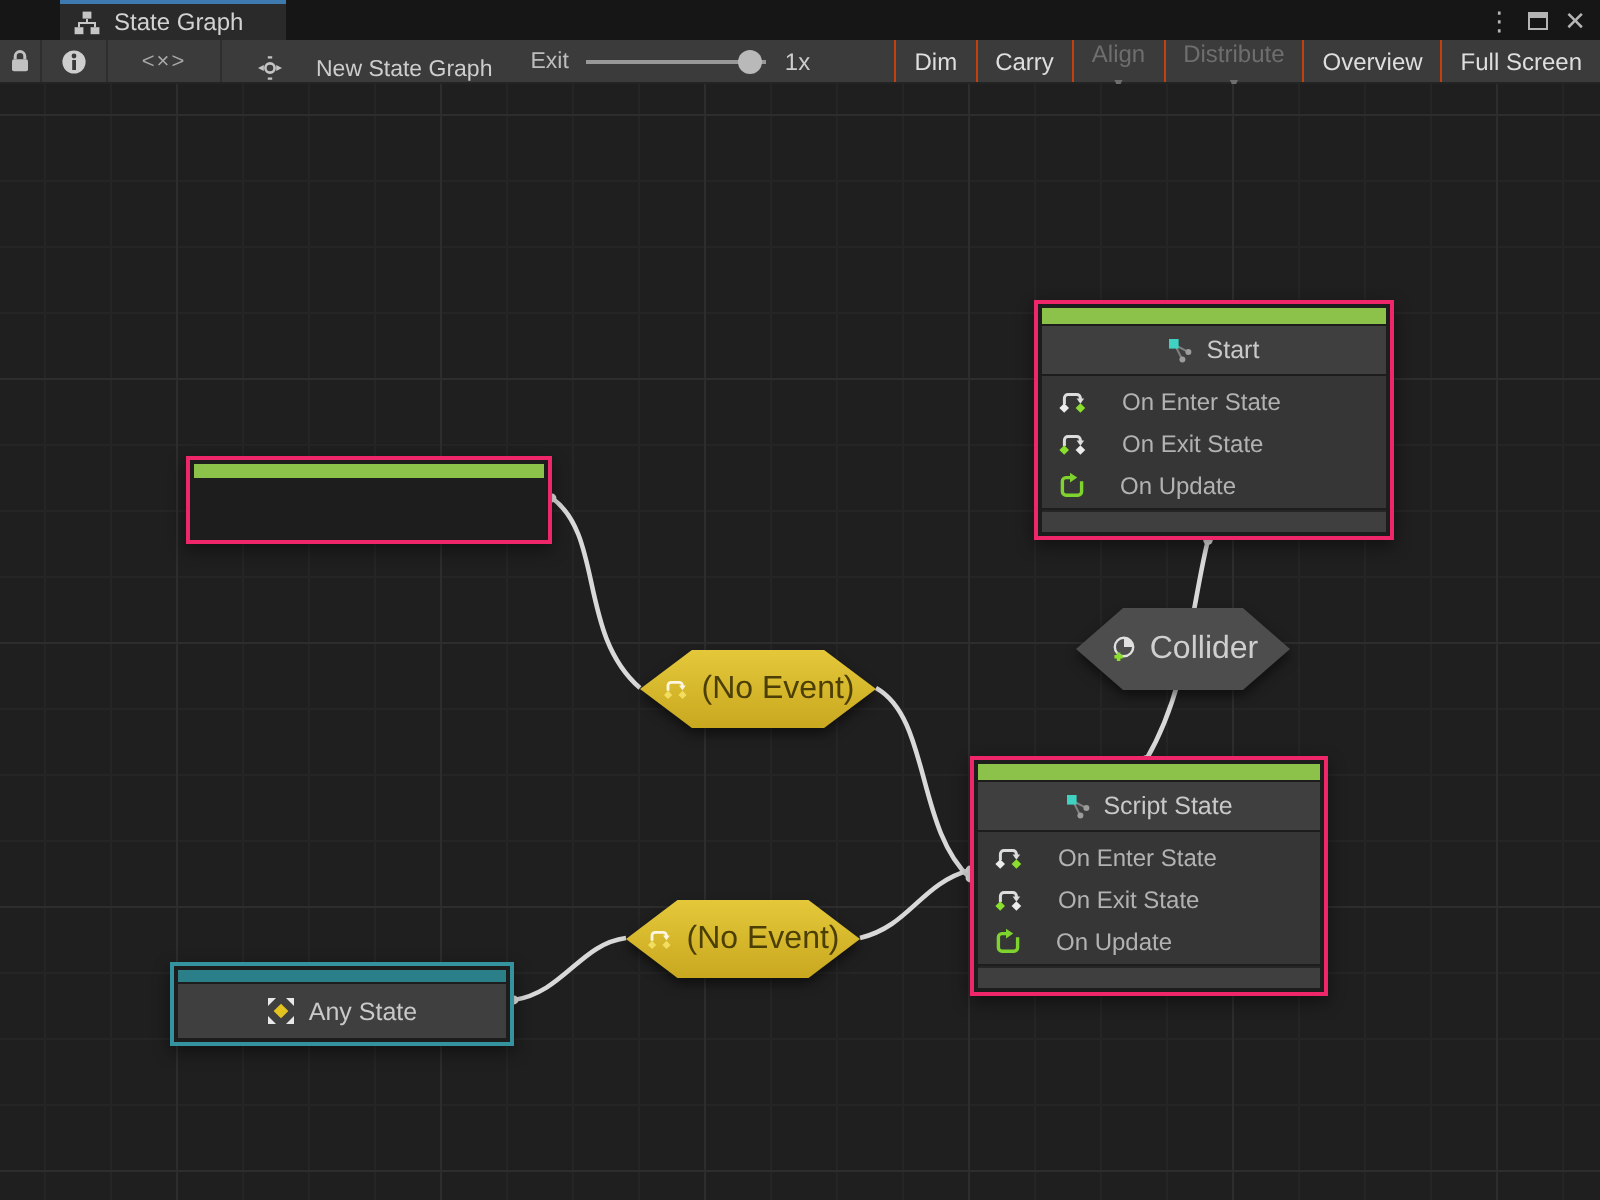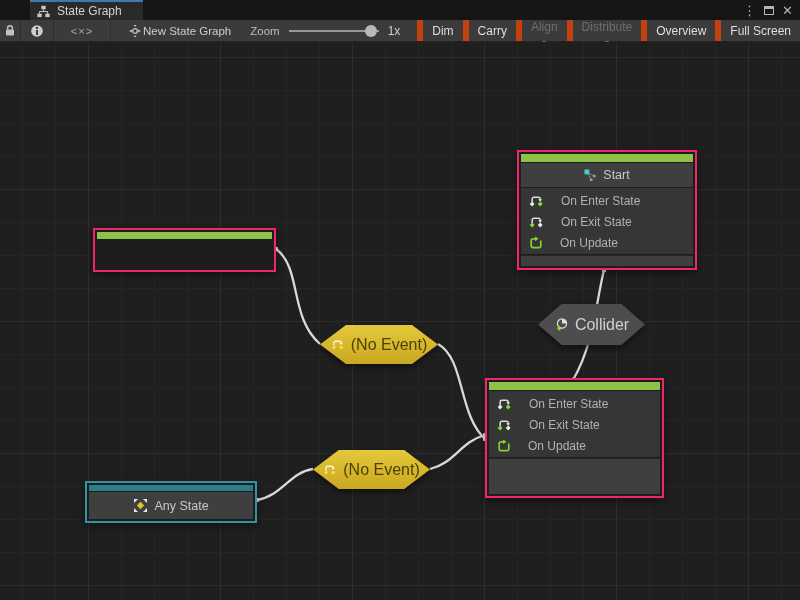--- a/index.html
+++ b/index.html
@@ -19,30 +19,30 @@
   .maxbox { width:10px; height:9px; border:1px solid #b5b5b5; border-top-width:3px;
     display:inline-block; }
 
   
   .toolbar { position:absolute; top:20px; left:0; width:800px; height:22px;
     background:#3b3b3b; border-bottom:1px solid #242424;
     display:flex; align-items:center; color:#cdcdcd; }
   .tbcell { height:100%; display:flex; align-items:center; justify-content:center;
     border-right:1px solid #2e2e2e; background:none; border-top:none; border-bottom:none; border-left:none; }
   .tb-lock { width:21px; } .tb-info { width:33px; } .tb-code { width:57px; color:#a8a8a8; font-size:11px; letter-spacing:1px; }
-  .graph-select { height:100%; display:flex; align-items:center; gap:1px;
+  .graph-select { height:100%; display:flex; align-items:flex-end; gap:16px;
     padding:0 10px 0 17px; font-size:11.5px; color:#cdcdcd; }
   .zoom-label { margin-left:9px; font-size:11.5px; color:#bdbdbd; }
   .slider { position:relative; width:90px; height:12px; margin:0 9px; }
   .slider .track { position:absolute; top:5px; left:0; right:0; height:2px; background:#989898; }
   .slider .thumb { position:absolute; top:0; left:76px; width:12px; height:12px;
     border-radius:50%; background:#b9b9b9; }
   .zoom-val { font-size:12px; color:#cdcdcd; }
   .tb-group { margin-left:auto; height:100%; display:flex; }
-  .tb-group button { height:100%; background:none; border:none; border-left:6px solid #c2410c;
+  .tb-group button { height:100%; background:none; border:none; border-left:1px solid #c2410c;
     color:#dedede; font-size:12px; padding:0 9px; font-family:inherit;
     display:flex; align-items:center; gap:5px; }
   .tb-group button.disabled { color:#6e6e6e;flex-direction:column; }
   .tb-group .arrow { font-size:7px; line-height:1; }
   .tb-group button.disabled .arrow { color:#6e6e6e; }
 
   
   .canvas { position:absolute; top:42px; left:0; width:800px; height:558px;
     background-color:#1f1f1f;
     background-image:
@@ -124,21 +124,21 @@
     </button>
     <div class="graph-select">
       <svg width="14" height="14" viewBox="0 0 14 14">
         <circle cx="7" cy="7" r="2.3" fill="none" stroke="#c4c4c4" stroke-width="1.3"></circle>
         <path d="M1 7 L3.9 5.5 L3.9 8.5 Z" fill="#c4c4c4"></path>
         <path d="M13 7 L10.1 5.5 L10.1 8.5 Z" fill="#c4c4c4"></path>
         <path d="M5.9 1.7 h2.2 M5.9 12.3 h2.2" stroke="#c4c4c4" stroke-width="1.2"></path>
       </svg>
       <span>New State Graph</span>
     </div>
-    <span class="zoom-label">Zoom</span>
+    <span class="zoom-label">Exit</span>
     <div class="slider">
       <div class="track"></div>
       <div class="thumb"></div>
     </div>
     <span class="zoom-val">1x</span>
     <div class="tb-group">
       <button>Dim</button>
       <button>Carry</button>
       <button class="disabled">
         <span>Align</span>
@@ -249,20 +249,29 @@
           <rect x="1.6" y="8" width="2.9" height="2.9" transform="rotate(45 3.05 9.45)" fill="#f3dd5e"></rect>
           <rect x="8.8" y="8" width="2.9" height="2.9" transform="rotate(45 10.25 9.45)" fill="#f3dd5e"></rect>
         </svg>
         <span>(No Event)</span>
       </div>
     </div>
 
     <div class="state-node" style="left:485px; top:336px; width:179px; height:120px;">
       <div class="node-inner">
         <div class="node-strip"></div>
+        <div class="node-title fixed">
+          <svg width="13" height="13" viewBox="0 0 13 13">
+            <path d="M3.5 3.5 L9.8 6.8 M3.5 3.5 L7 10.5" stroke="#7f7f7f" stroke-width="1"></path>
+            <rect x="0.5" y="0.5" width="4.8" height="4.8" fill="#3fd2c2"></rect>
+            <circle cx="10.2" cy="7" r="1.5" fill="#9c9c9c"></circle>
+            <circle cx="7.2" cy="10.8" r="1.5" fill="#9c9c9c"></circle>
+          </svg>
+          <span>Script State</span>
+        </div>
         <div class="node-body">
           <div class="node-item">
             <svg width="15" height="14" viewBox="0 0 15 14">
               <path d="M3.2 8 V5 A1.8 1.8 0 0 1 5 3.2 H9.4 A1.8 1.8 0 0 1 11.2 5 V6" fill="none" stroke="#dcdcdc" stroke-width="1.5"></path>
               <path d="M9.3 5.3 L11.2 7.9 L13.1 5.3 Z" fill="#dcdcdc"></path>
               <rect x="1.4" y="8.3" width="3.4" height="3.4" transform="rotate(45 3.1 10)" fill="#ececec"></rect>
               <rect x="9.5" y="8.3" width="3.4" height="3.4" transform="rotate(45 11.2 10)" fill="#8ade2d"></rect>
             </svg>
             <span>On Enter State</span>
           </div>

